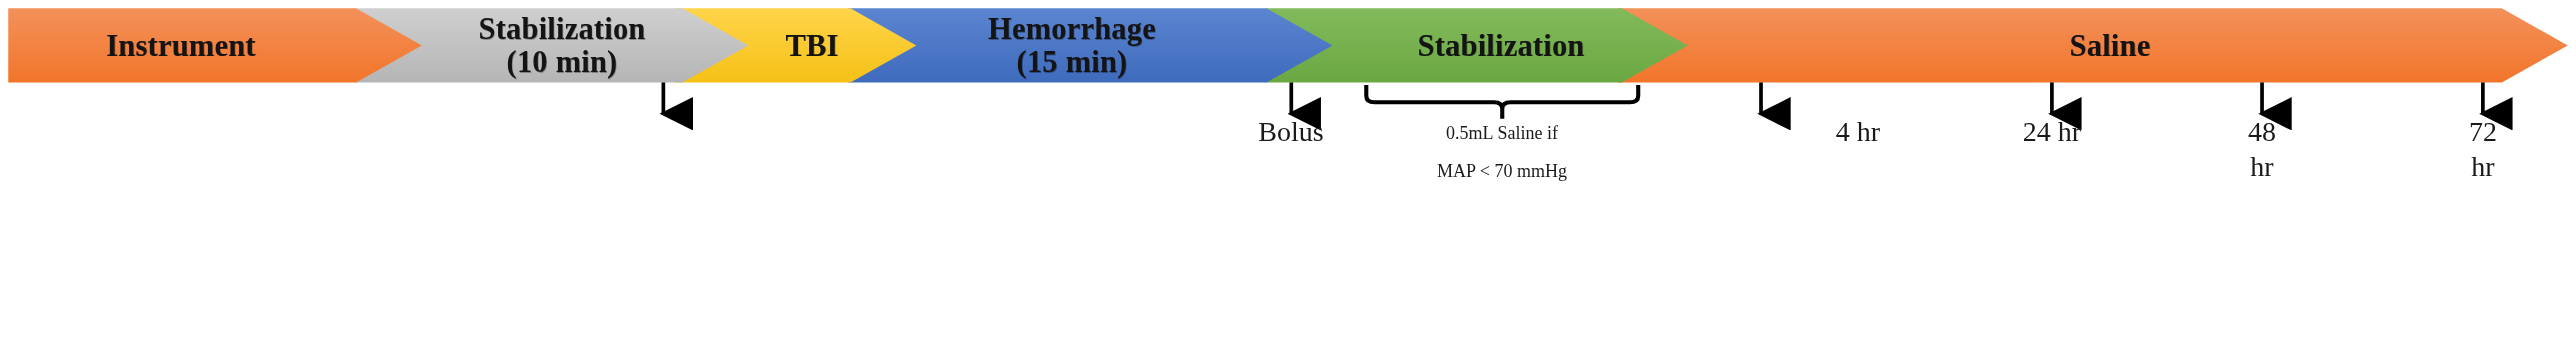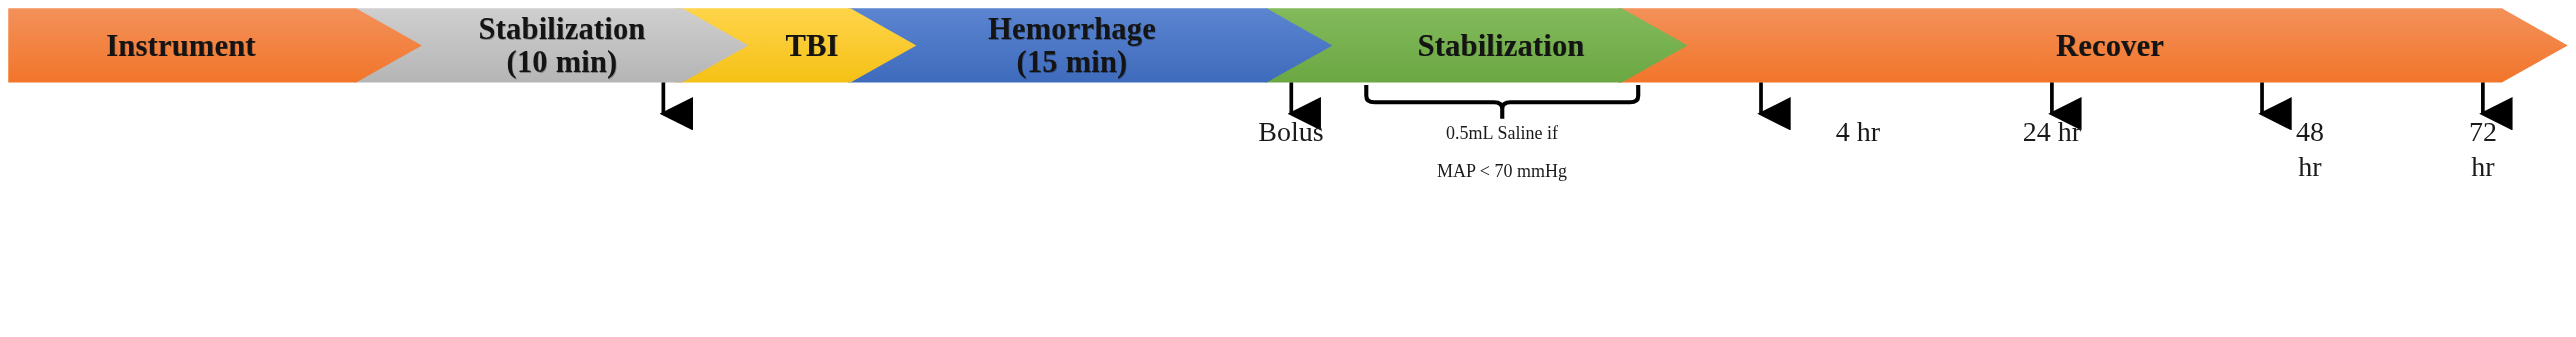--- a/index.html
+++ b/index.html
@@ -129,30 +129,30 @@
   <div class="phase-label" style="left:554px; top:46px;margin-left:8px;">Stabilization
 (10 min)</div>
 
   <div class="phase-label" style="left:812px; top:46px;">TBI</div>
 
   <div class="phase-label" style="left:1072px; top:46px;">Hemorrhage
 (15 min)</div>
 
   <div class="phase-label" style="left:1501px; top:46px;">Stabilization</div>
 
-  <div class="phase-label" style="left:2110px; top:46px;">Recover</div>
+  <div class="phase-label" style="left:2110px; top:46px;">Saline</div>
 
 
   <div class="tick-label" style="left:1291px; top:114px;">Bolus</div>
 
   <div class="tick-label" style="left:1858px; top:114px;">4 hr</div>
 
   <div class="tick-label" style="left:2052px; top:114px;">24 hr</div>
 
-  <div class="tick-label" style="left:2262px; top:114px;margin-left:48px;">48 hr</div>
+  <div class="tick-label" style="left:2262px; top:114px;">48 hr</div>
 
   <div class="tick-label" style="left:2483px; top:114px;">72 hr</div>
 
   <div class="brace-label" style="left:1502px; top:114px;">0.5mL  Saline  if
 MAP &lt; 70 mmHg</div>
 
 </div>
 
 
 </body></html>

